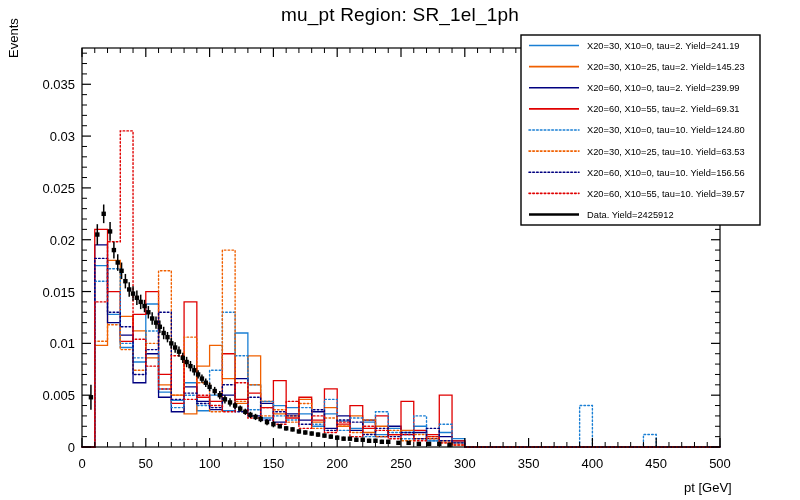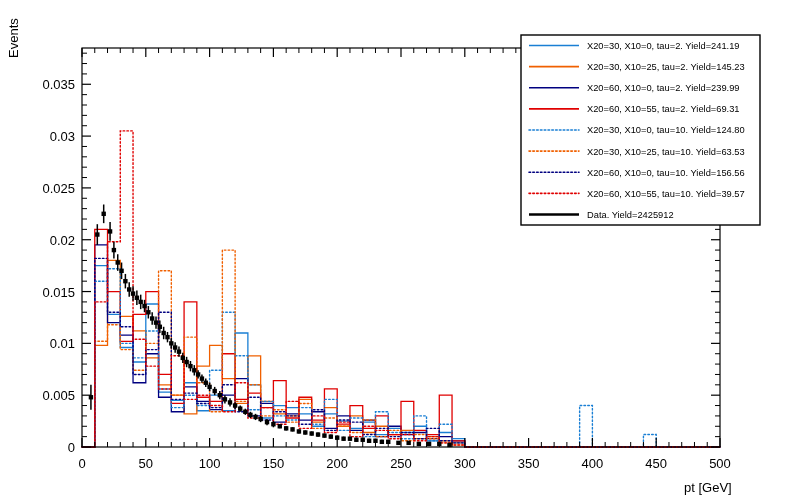--- a/index.html
+++ b/index.html
@@ -9,20 +9,21 @@
   #plot-svg{position:absolute;left:0;top:0;}
   #ylabel{position:absolute;left:6px;top:58px;font-size:13px;color:#000;transform:rotate(-90deg);transform-origin:left top;white-space:nowrap;}
   #xlabel{position:absolute;left:684px;top:480px;font-size:13px;color:#000;white-space:nowrap;}
   .legend-text{font-size:9.3px;fill:#000;font-family:"Liberation Sans",sans-serif;}
   .tick-text{font-size:13px;fill:#000;font-family:"Liberation Sans",sans-serif;}
 </style>
 </head>
 <body>
 
 <div id="root">
+  <div id="chart-title">mu_pt Region: SR_1el_1ph</div>
   <div id="ylabel">Events</div>
   <div id="xlabel">pt [GeV]</div>
   <svg id="plot-svg" width="800" height="500">
     <g id="series-layer">
         <path d="M82,447 L82,447 L94.76,447 L94.76,447 L94.76,265.6363636363636 L107.52,265.6363636363636 L107.52,265.6363636363636 L107.52,314.3454545454546 L120.28,314.3454545454546 L120.28,314.3454545454546 L120.28,347.5090909090909 L133.04,347.5090909090909 L133.04,347.5090909090909 L133.04,362.0181818181818 L145.8,362.0181818181818 L145.8,362.0181818181818 L145.8,303.9818181818182 L158.56,303.9818181818182 L158.56,303.9818181818182 L158.56,392.07272727272726 L171.32,392.07272727272726 L171.32,392.07272727272726 L171.32,400.3636363636364 L184.07999999999998,400.3636363636364 L184.07999999999998,400.3636363636364 L184.07999999999998,382.74545454545455 L196.83999999999997,382.74545454545455 L196.83999999999997,382.74545454545455 L196.83999999999997,410.72727272727275 L209.60000000000002,410.72727272727275 L209.60000000000002,410.72727272727275 L209.60000000000002,395.1818181818182 L222.36,395.1818181818182 L222.36,395.1818181818182 L222.36,410.72727272727275 L235.12,410.72727272727275 L235.12,410.72727272727275 L235.12,333 L247.88,333 L247.88,333 L247.88,384.8181818181818 L260.64,384.8181818181818 L260.64,384.8181818181818 L260.64,417.9818181818182 L273.4,417.9818181818182 L273.4,417.9818181818182 L273.4,405.54545454545456 L286.15999999999997,405.54545454545456 L286.15999999999997,405.54545454545456 L286.15999999999997,407.6181818181818 L298.92,407.6181818181818 L298.92,407.6181818181818 L298.92,413.8363636363636 L311.67999999999995,413.8363636363636 L311.67999999999995,413.8363636363636 L311.67999999999995,426.27272727272725 L324.44,426.27272727272725 L324.44,426.27272727272725 L324.44,413.8363636363636 L337.20000000000005,413.8363636363636 L337.20000000000005,413.8363636363636 L337.20000000000005,421.09090909090907 L349.96,421.09090909090907 L349.96,421.09090909090907 L349.96,428.3454545454546 L362.72,428.3454545454546 L362.72,428.3454545454546 L362.72,422.1272727272727 L375.48,422.1272727272727 L375.48,422.1272727272727 L375.48,434.56363636363636 L388.24,434.56363636363636 L388.24,434.56363636363636 L388.24,428.3454545454546 L401,428.3454545454546 L401,428.3454545454546 L401,432.4909090909091 L413.76,432.4909090909091 L413.76,432.4909090909091 L413.76,426.27272727272725 L426.52000000000004,426.27272727272725 L426.52000000000004,426.27272727272725 L426.52000000000004,440.7818181818182 L439.28000000000003,440.7818181818182 L439.28000000000003,440.7818181818182 L439.28000000000003,432.4909090909091 L452.03999999999996,432.4909090909091 L452.03999999999996,432.4909090909091 L452.03999999999996,438.7090909090909 L464.8,438.7090909090909 L464.8,438.7090909090909 L464.8,447 L477.56,447 L477.56,447 L477.56,447 L490.32,447 L490.32,447 L490.32,447 L503.08000000000004,447 L503.08000000000004,447 L503.08000000000004,447 L515.84,447 L515.84,447 L515.84,447 L528.5999999999999,447 L528.5999999999999,447 L528.5999999999999,447 L541.3599999999999,447 L541.3599999999999,447 L541.3599999999999,447 L554.12,447 L554.12,447 L554.12,447 L566.88,447 L566.88,447 L566.88,447 L579.6400000000001,447 L579.6400000000001,447 L579.6400000000001,447 L592.4000000000001,447 L592.4000000000001,447 L592.4000000000001,447 L605.16,447 L605.16,447 L605.16,447 L617.92,447 L617.92,447 L617.92,447 L630.68,447 L630.68,447 L630.68,447 L643.44,447 L643.44,447 L643.44,447 L656.2,447 L656.2,447 L656.2,447 L668.96,447 L668.96,447 L668.96,447 L681.7199999999999,447 L681.7199999999999,447 L681.7199999999999,447 L694.48,447 L694.48,447 L694.48,447 L707.24,447 L707.24,447 L707.24,447 L720,447 " fill="none" stroke="#1a7fd4" stroke-width="1.3" stroke-dasharray="none" stroke-linecap="butt"></path>
         <path d="M82,447 L82,447 L94.76,447 L94.76,447 L94.76,345.43636363636364 L107.52,345.43636363636364 L107.52,345.43636363636364 L107.52,260.4545454545455 L120.28,260.4545454545455 L120.28,260.4545454545455 L120.28,316.4181818181818 L133.04,316.4181818181818 L133.04,316.4181818181818 L133.04,330.92727272727274 L145.8,330.92727272727274 L145.8,330.92727272727274 L145.8,357.8727272727273 L158.56,357.8727272727273 L158.56,357.8727272727273 L158.56,384.8181818181818 L171.32,384.8181818181818 L171.32,384.8181818181818 L171.32,395.1818181818182 L184.07999999999998,395.1818181818182 L184.07999999999998,395.1818181818182 L184.07999999999998,413.8363636363636 L196.83999999999997,413.8363636363636 L196.83999999999997,413.8363636363636 L196.83999999999997,366.1636363636364 L209.60000000000002,366.1636363636364 L209.60000000000002,366.1636363636364 L209.60000000000002,345.43636363636364 L222.36,345.43636363636364 L222.36,345.43636363636364 L222.36,378.6 L235.12,378.6 L235.12,378.6 L235.12,403.4727272727273 L247.88,403.4727272727273 L247.88,403.4727272727273 L247.88,355.8 L260.64,355.8 L260.64,355.8 L260.64,401.4 L273.4,401.4 L273.4,401.4 L273.4,413.8363636363636 L286.15999999999997,413.8363636363636 L286.15999999999997,413.8363636363636 L286.15999999999997,415.90909090909093 L298.92,415.90909090909093 L298.92,415.90909090909093 L298.92,399.3272727272727 L311.67999999999995,399.3272727272727 L311.67999999999995,399.3272727272727 L311.67999999999995,422.1272727272727 L324.44,422.1272727272727 L324.44,422.1272727272727 L324.44,407.6181818181818 L337.20000000000005,407.6181818181818 L337.20000000000005,407.6181818181818 L337.20000000000005,426.27272727272725 L349.96,426.27272727272725 L349.96,426.27272727272725 L349.96,415.90909090909093 L362.72,415.90909090909093 L362.72,415.90909090909093 L362.72,432.4909090909091 L375.48,432.4909090909091 L375.48,432.4909090909091 L375.48,426.27272727272725 L388.24,426.27272727272725 L388.24,426.27272727272725 L388.24,434.56363636363636 L401,434.56363636363636 L401,434.56363636363636 L401,430.41818181818184 L413.76,430.41818181818184 L413.76,430.41818181818184 L413.76,438.7090909090909 L426.52000000000004,438.7090909090909 L426.52000000000004,438.7090909090909 L426.52000000000004,436.6363636363636 L439.28000000000003,436.6363636363636 L439.28000000000003,436.6363636363636 L439.28000000000003,440.7818181818182 L452.03999999999996,440.7818181818182 L452.03999999999996,440.7818181818182 L452.03999999999996,442.8545454545455 L464.8,442.8545454545455 L464.8,442.8545454545455 L464.8,447 L477.56,447 L477.56,447 L477.56,447 L490.32,447 L490.32,447 L490.32,447 L503.08000000000004,447 L503.08000000000004,447 L503.08000000000004,447 L515.84,447 L515.84,447 L515.84,447 L528.5999999999999,447 L528.5999999999999,447 L528.5999999999999,447 L541.3599999999999,447 L541.3599999999999,447 L541.3599999999999,447 L554.12,447 L554.12,447 L554.12,447 L566.88,447 L566.88,447 L566.88,447 L579.6400000000001,447 L579.6400000000001,447 L579.6400000000001,447 L592.4000000000001,447 L592.4000000000001,447 L592.4000000000001,447 L605.16,447 L605.16,447 L605.16,447 L617.92,447 L617.92,447 L617.92,447 L630.68,447 L630.68,447 L630.68,447 L643.44,447 L643.44,447 L643.44,447 L656.2,447 L656.2,447 L656.2,447 L668.96,447 L668.96,447 L668.96,447 L681.7199999999999,447 L681.7199999999999,447 L681.7199999999999,447 L694.48,447 L694.48,447 L694.48,447 L707.24,447 L707.24,447 L707.24,447 L720,447 " fill="none" stroke="#f06000" stroke-width="1.3" stroke-dasharray="none" stroke-linecap="butt"></path>
         <path d="M82,447 L82,447 L94.76,447 L94.76,447 L94.76,244.90909090909088 L107.52,244.90909090909088 L107.52,244.90909090909088 L107.52,322.6363636363636 L120.28,322.6363636363636 L120.28,322.6363636363636 L120.28,335.07272727272726 L133.04,335.07272727272726 L133.04,335.07272727272726 L133.04,382.74545454545455 L145.8,382.74545454545455 L145.8,382.74545454545455 L145.8,353.72727272727275 L158.56,353.72727272727275 L158.56,353.72727272727275 L158.56,397.25454545454545 L171.32,397.25454545454545 L171.32,397.25454545454545 L171.32,411.76363636363635 L184.07999999999998,411.76363636363635 L184.07999999999998,411.76363636363635 L184.07999999999998,386.8909090909091 L196.83999999999997,386.8909090909091 L196.83999999999997,386.8909090909091 L196.83999999999997,401.4 L209.60000000000002,401.4 L209.60000000000002,401.4 L209.60000000000002,409.6909090909091 L222.36,409.6909090909091 L222.36,409.6909090909091 L222.36,395.1818181818182 L235.12,395.1818181818182 L235.12,395.1818181818182 L235.12,378.6 L247.88,378.6 L247.88,378.6 L247.88,415.90909090909093 L260.64,415.90909090909093 L260.64,415.90909090909093 L260.64,403.4727272727273 L273.4,403.4727272727273 L273.4,403.4727272727273 L273.4,422.1272727272727 L286.15999999999997,422.1272727272727 L286.15999999999997,422.1272727272727 L286.15999999999997,413.8363636363636 L298.92,413.8363636363636 L298.92,413.8363636363636 L298.92,420.05454545454546 L311.67999999999995,420.05454545454546 L311.67999999999995,420.05454545454546 L311.67999999999995,411.76363636363635 L324.44,411.76363636363635 L324.44,411.76363636363635 L324.44,428.3454545454546 L337.20000000000005,428.3454545454546 L337.20000000000005,428.3454545454546 L337.20000000000005,415.90909090909093 L349.96,415.90909090909093 L349.96,415.90909090909093 L349.96,430.41818181818184 L362.72,430.41818181818184 L362.72,430.41818181818184 L362.72,420.05454545454546 L375.48,420.05454545454546 L375.48,420.05454545454546 L375.48,436.6363636363636 L388.24,436.6363636363636 L388.24,436.6363636363636 L388.24,426.27272727272725 L401,426.27272727272725 L401,426.27272727272725 L401,434.56363636363636 L413.76,434.56363636363636 L413.76,434.56363636363636 L413.76,432.4909090909091 L426.52000000000004,432.4909090909091 L426.52000000000004,432.4909090909091 L426.52000000000004,438.7090909090909 L439.28000000000003,438.7090909090909 L439.28000000000003,438.7090909090909 L439.28000000000003,436.6363636363636 L452.03999999999996,436.6363636363636 L452.03999999999996,436.6363636363636 L452.03999999999996,440.7818181818182 L464.8,440.7818181818182 L464.8,440.7818181818182 L464.8,447 L477.56,447 L477.56,447 L477.56,447 L490.32,447 L490.32,447 L490.32,447 L503.08000000000004,447 L503.08000000000004,447 L503.08000000000004,447 L515.84,447 L515.84,447 L515.84,447 L528.5999999999999,447 L528.5999999999999,447 L528.5999999999999,447 L541.3599999999999,447 L541.3599999999999,447 L541.3599999999999,447 L554.12,447 L554.12,447 L554.12,447 L566.88,447 L566.88,447 L566.88,447 L579.6400000000001,447 L579.6400000000001,447 L579.6400000000001,447 L592.4000000000001,447 L592.4000000000001,447 L592.4000000000001,447 L605.16,447 L605.16,447 L605.16,447 L617.92,447 L617.92,447 L617.92,447 L630.68,447 L630.68,447 L630.68,447 L643.44,447 L643.44,447 L643.44,447 L656.2,447 L656.2,447 L656.2,447 L668.96,447 L668.96,447 L668.96,447 L681.7199999999999,447 L681.7199999999999,447 L681.7199999999999,447 L694.48,447 L694.48,447 L694.48,447 L707.24,447 L707.24,447 L707.24,447 L720,447 " fill="none" stroke="#000080" stroke-width="1.3" stroke-dasharray="none" stroke-linecap="butt"></path>
         <path d="M82,447 L82,447 L94.76,447 L94.76,447 L94.76,229.36363636363635 L107.52,229.36363636363635 L107.52,229.36363636363635 L107.52,291.54545454545456 L120.28,291.54545454545456 L120.28,291.54545454545456 L120.28,341.29090909090905 L133.04,341.29090909090905 L133.04,341.29090909090905 L133.04,314.3454545454546 L145.8,314.3454545454546 L145.8,314.3454545454546 L145.8,291.54545454545456 L158.56,291.54545454545456 L158.56,291.54545454545456 L158.56,374.45454545454544 L171.32,374.45454545454544 L171.32,374.45454545454544 L171.32,403.4727272727273 L184.07999999999998,403.4727272727273 L184.07999999999998,403.4727272727273 L184.07999999999998,301.9090909090909 L196.83999999999997,301.9090909090909 L196.83999999999997,301.9090909090909 L196.83999999999997,397.25454545454545 L209.60000000000002,397.25454545454545 L209.60000000000002,397.25454545454545 L209.60000000000002,401.4 L222.36,401.4 L222.36,401.4 L222.36,353.72727272727275 L235.12,353.72727272727275 L235.12,353.72727272727275 L235.12,399.3272727272727 L247.88,399.3272727272727 L247.88,399.3272727272727 L247.88,393.1090909090909 L260.64,393.1090909090909 L260.64,393.1090909090909 L260.64,407.6181818181818 L273.4,407.6181818181818 L273.4,407.6181818181818 L273.4,380.6727272727273 L286.15999999999997,380.6727272727273 L286.15999999999997,380.6727272727273 L286.15999999999997,417.9818181818182 L298.92,417.9818181818182 L298.92,417.9818181818182 L298.92,397.25454545454545 L311.67999999999995,397.25454545454545 L311.67999999999995,397.25454545454545 L311.67999999999995,420.05454545454546 L324.44,420.05454545454546 L324.44,420.05454545454546 L324.44,388.9636363636364 L337.20000000000005,388.9636363636364 L337.20000000000005,388.9636363636364 L337.20000000000005,424.2 L349.96,424.2 L349.96,424.2 L349.96,405.54545454545456 L362.72,405.54545454545456 L362.72,405.54545454545456 L362.72,428.3454545454546 L375.48,428.3454545454546 L375.48,428.3454545454546 L375.48,415.90909090909093 L388.24,415.90909090909093 L388.24,415.90909090909093 L388.24,434.56363636363636 L401,434.56363636363636 L401,434.56363636363636 L401,401.4 L413.76,401.4 L413.76,401.4 L413.76,430.41818181818184 L426.52000000000004,430.41818181818184 L426.52000000000004,430.41818181818184 L426.52000000000004,434.56363636363636 L439.28000000000003,434.56363636363636 L439.28000000000003,434.56363636363636 L439.28000000000003,395.1818181818182 L452.03999999999996,395.1818181818182 L452.03999999999996,395.1818181818182 L452.03999999999996,440.7818181818182 L464.8,440.7818181818182 L464.8,440.7818181818182 L464.8,447 L477.56,447 L477.56,447 L477.56,447 L490.32,447 L490.32,447 L490.32,447 L503.08000000000004,447 L503.08000000000004,447 L503.08000000000004,447 L515.84,447 L515.84,447 L515.84,447 L528.5999999999999,447 L528.5999999999999,447 L528.5999999999999,447 L541.3599999999999,447 L541.3599999999999,447 L541.3599999999999,447 L554.12,447 L554.12,447 L554.12,447 L566.88,447 L566.88,447 L566.88,447 L579.6400000000001,447 L579.6400000000001,447 L579.6400000000001,447 L592.4000000000001,447 L592.4000000000001,447 L592.4000000000001,447 L605.16,447 L605.16,447 L605.16,447 L617.92,447 L617.92,447 L617.92,447 L630.68,447 L630.68,447 L630.68,447 L643.44,447 L643.44,447 L643.44,447 L656.2,447 L656.2,447 L656.2,447 L668.96,447 L668.96,447 L668.96,447 L681.7199999999999,447 L681.7199999999999,447 L681.7199999999999,447 L694.48,447 L694.48,447 L694.48,447 L707.24,447 L707.24,447 L707.24,447 L720,447 " fill="none" stroke="#e00000" stroke-width="1.3" stroke-dasharray="none" stroke-linecap="butt"></path>
         <path d="M82,447 L82,447 L94.76,447 L94.76,447 L94.76,281.18181818181813 L107.52,281.18181818181813 L107.52,281.18181818181813 L107.52,268.74545454545455 L120.28,268.74545454545455 L120.28,268.74545454545455 L120.28,343.3636363636364 L133.04,343.3636363636364 L133.04,343.3636363636364 L133.04,357.8727272727273 L145.8,357.8727272727273 L145.8,357.8727272727273 L145.8,330.92727272727274 L158.56,330.92727272727274 L158.56,330.92727272727274 L158.56,388.9636363636364 L171.32,388.9636363636364 L171.32,388.9636363636364 L171.32,407.6181818181818 L184.07999999999998,407.6181818181818 L184.07999999999998,407.6181818181818 L184.07999999999998,395.1818181818182 L196.83999999999997,395.1818181818182 L196.83999999999997,395.1818181818182 L196.83999999999997,405.54545454545456 L209.60000000000002,405.54545454545456 L209.60000000000002,405.54545454545456 L209.60000000000002,370.3090909090909 L222.36,370.3090909090909 L222.36,370.3090909090909 L222.36,312.27272727272725 L235.12,312.27272727272725 L235.12,312.27272727272725 L235.12,355.8 L247.88,355.8 L247.88,355.8 L247.88,409.6909090909091 L260.64,409.6909090909091 L260.64,409.6909090909091 L260.64,401.4 L273.4,401.4 L273.4,401.4 L273.4,415.90909090909093 L286.15999999999997,415.90909090909093 L286.15999999999997,415.90909090909093 L286.15999999999997,420.05454545454546 L298.92,420.05454545454546 L298.92,420.05454545454546 L298.92,407.6181818181818 L311.67999999999995,407.6181818181818 L311.67999999999995,407.6181818181818 L311.67999999999995,424.2 L324.44,424.2 L324.44,424.2 L324.44,399.3272727272727 L337.20000000000005,399.3272727272727 L337.20000000000005,399.3272727272727 L337.20000000000005,430.41818181818184 L349.96,430.41818181818184 L349.96,430.41818181818184 L349.96,417.9818181818182 L362.72,417.9818181818182 L362.72,417.9818181818182 L362.72,436.6363636363636 L375.48,436.6363636363636 L375.48,436.6363636363636 L375.48,411.76363636363635 L388.24,411.76363636363635 L388.24,411.76363636363635 L388.24,432.4909090909091 L401,432.4909090909091 L401,432.4909090909091 L401,438.7090909090909 L413.76,438.7090909090909 L413.76,438.7090909090909 L413.76,415.90909090909093 L426.52000000000004,415.90909090909093 L426.52000000000004,415.90909090909093 L426.52000000000004,440.7818181818182 L439.28000000000003,440.7818181818182 L439.28000000000003,440.7818181818182 L439.28000000000003,424.2 L452.03999999999996,424.2 L452.03999999999996,424.2 L452.03999999999996,442.8545454545455 L464.8,442.8545454545455 L464.8,442.8545454545455 L464.8,447 L477.56,447 L477.56,447 L477.56,447 L490.32,447 L490.32,447 L490.32,447 L503.08000000000004,447 L503.08000000000004,447 L503.08000000000004,447 L515.84,447 L515.84,447 L515.84,447 L528.5999999999999,447 L528.5999999999999,447 L528.5999999999999,447 L541.3599999999999,447 L541.3599999999999,447 L541.3599999999999,447 L554.12,447 L554.12,447 L554.12,447 L566.88,447 L566.88,447 L566.88,447 L579.6400000000001,447 L579.6400000000001,447 L579.6400000000001,405.54545454545456 L592.4000000000001,405.54545454545456 L592.4000000000001,405.54545454545456 L592.4000000000001,447 L605.16,447 L605.16,447 L605.16,447 L617.92,447 L617.92,447 L617.92,447 L630.68,447 L630.68,447 L630.68,447 L643.44,447 L643.44,447 L643.44,434.56363636363636 L656.2,434.56363636363636 L656.2,434.56363636363636 L656.2,447 L668.96,447 L668.96,447 L668.96,447 L681.7199999999999,447 L681.7199999999999,447 L681.7199999999999,447 L694.48,447 L694.48,447 L694.48,447 L707.24,447 L707.24,447 L707.24,447 L720,447 " fill="none" stroke="#1a7fd4" stroke-width="1.4" stroke-dasharray="1.6,2.2" stroke-linecap="round"></path>
         <path d="M82,447 L82,447 L94.76,447 L94.76,447 L94.76,341.29090909090905 L107.52,341.29090909090905 L107.52,341.29090909090905 L107.52,324.70909090909095 L120.28,324.70909090909095 L120.28,324.70909090909095 L120.28,349.58181818181816 L133.04,349.58181818181816 L133.04,349.58181818181816 L133.04,370.3090909090909 L145.8,370.3090909090909 L145.8,370.3090909090909 L145.8,343.3636363636364 L158.56,343.3636363636364 L158.56,343.3636363636364 L158.56,270.8181818181818 L171.32,270.8181818181818 L171.32,270.8181818181818 L171.32,395.1818181818182 L184.07999999999998,395.1818181818182 L184.07999999999998,395.1818181818182 L184.07999999999998,337.1454545454545 L196.83999999999997,337.1454545454545 L196.83999999999997,337.1454545454545 L196.83999999999997,382.74545454545455 L209.60000000000002,382.74545454545455 L209.60000000000002,382.74545454545455 L209.60000000000002,411.76363636363635 L222.36,411.76363636363635 L222.36,411.76363636363635 L222.36,250.0909090909091 L235.12,250.0909090909091 L235.12,250.0909090909091 L235.12,401.4 L247.88,401.4 L247.88,401.4 L247.88,384.8181818181818 L260.64,384.8181818181818 L260.64,384.8181818181818 L260.64,415.90909090909093 L273.4,415.90909090909093 L273.4,415.90909090909093 L273.4,409.6909090909091 L286.15999999999997,409.6909090909091 L286.15999999999997,409.6909090909091 L286.15999999999997,422.1272727272727 L298.92,422.1272727272727 L298.92,422.1272727272727 L298.92,403.4727272727273 L311.67999999999995,403.4727272727273 L311.67999999999995,403.4727272727273 L311.67999999999995,428.3454545454546 L324.44,428.3454545454546 L324.44,428.3454545454546 L324.44,417.9818181818182 L337.20000000000005,417.9818181818182 L337.20000000000005,417.9818181818182 L337.20000000000005,426.27272727272725 L349.96,426.27272727272725 L349.96,426.27272727272725 L349.96,432.4909090909091 L362.72,432.4909090909091 L362.72,432.4909090909091 L362.72,420.05454545454546 L375.48,420.05454545454546 L375.48,420.05454545454546 L375.48,436.6363636363636 L388.24,436.6363636363636 L388.24,436.6363636363636 L388.24,430.41818181818184 L401,430.41818181818184 L401,430.41818181818184 L401,440.7818181818182 L413.76,440.7818181818182 L413.76,440.7818181818182 L413.76,434.56363636363636 L426.52000000000004,434.56363636363636 L426.52000000000004,434.56363636363636 L426.52000000000004,438.7090909090909 L439.28000000000003,438.7090909090909 L439.28000000000003,438.7090909090909 L439.28000000000003,442.8545454545455 L452.03999999999996,442.8545454545455 L452.03999999999996,442.8545454545455 L452.03999999999996,444.92727272727274 L464.8,444.92727272727274 L464.8,444.92727272727274 L464.8,447 L477.56,447 L477.56,447 L477.56,447 L490.32,447 L490.32,447 L490.32,447 L503.08000000000004,447 L503.08000000000004,447 L503.08000000000004,447 L515.84,447 L515.84,447 L515.84,447 L528.5999999999999,447 L528.5999999999999,447 L528.5999999999999,447 L541.3599999999999,447 L541.3599999999999,447 L541.3599999999999,447 L554.12,447 L554.12,447 L554.12,447 L566.88,447 L566.88,447 L566.88,447 L579.6400000000001,447 L579.6400000000001,447 L579.6400000000001,447 L592.4000000000001,447 L592.4000000000001,447 L592.4000000000001,447 L605.16,447 L605.16,447 L605.16,447 L617.92,447 L617.92,447 L617.92,447 L630.68,447 L630.68,447 L630.68,447 L643.44,447 L643.44,447 L643.44,447 L656.2,447 L656.2,447 L656.2,447 L668.96,447 L668.96,447 L668.96,447 L681.7199999999999,447 L681.7199999999999,447 L681.7199999999999,447 L694.48,447 L694.48,447 L694.48,447 L707.24,447 L707.24,447 L707.24,447 L720,447 " fill="none" stroke="#f06000" stroke-width="1.4" stroke-dasharray="1.6,2.2" stroke-linecap="round"></path>

